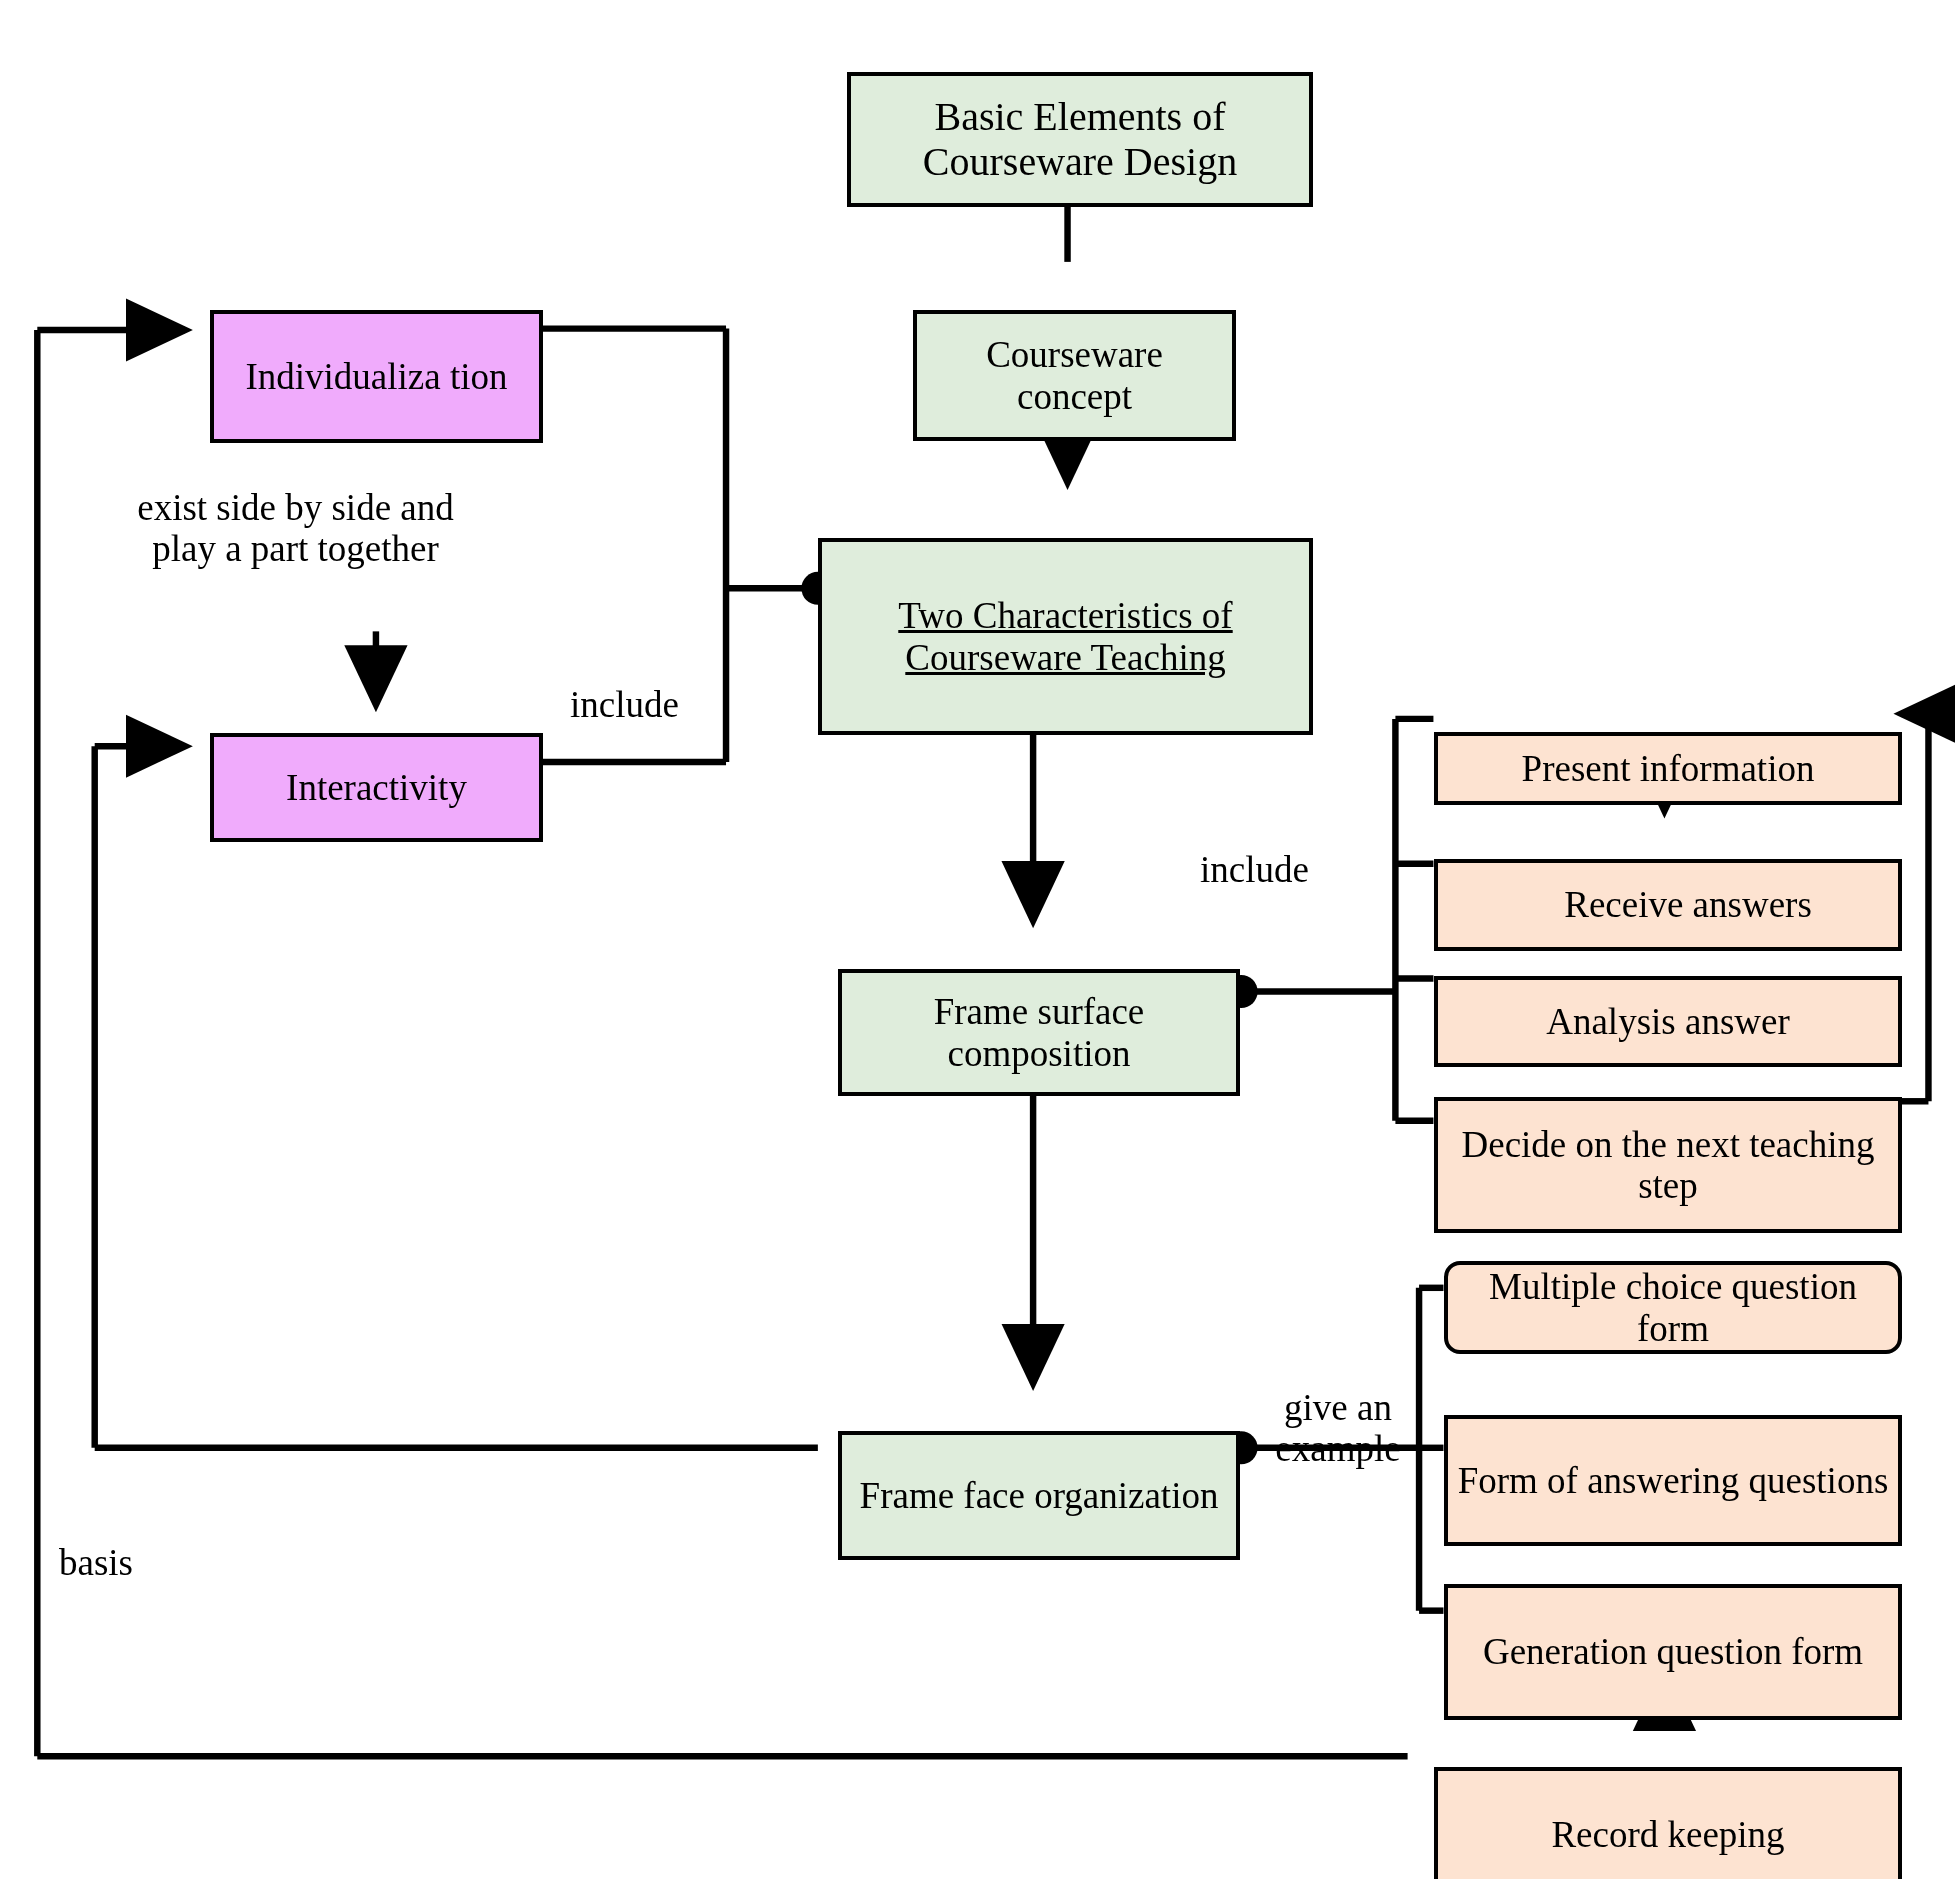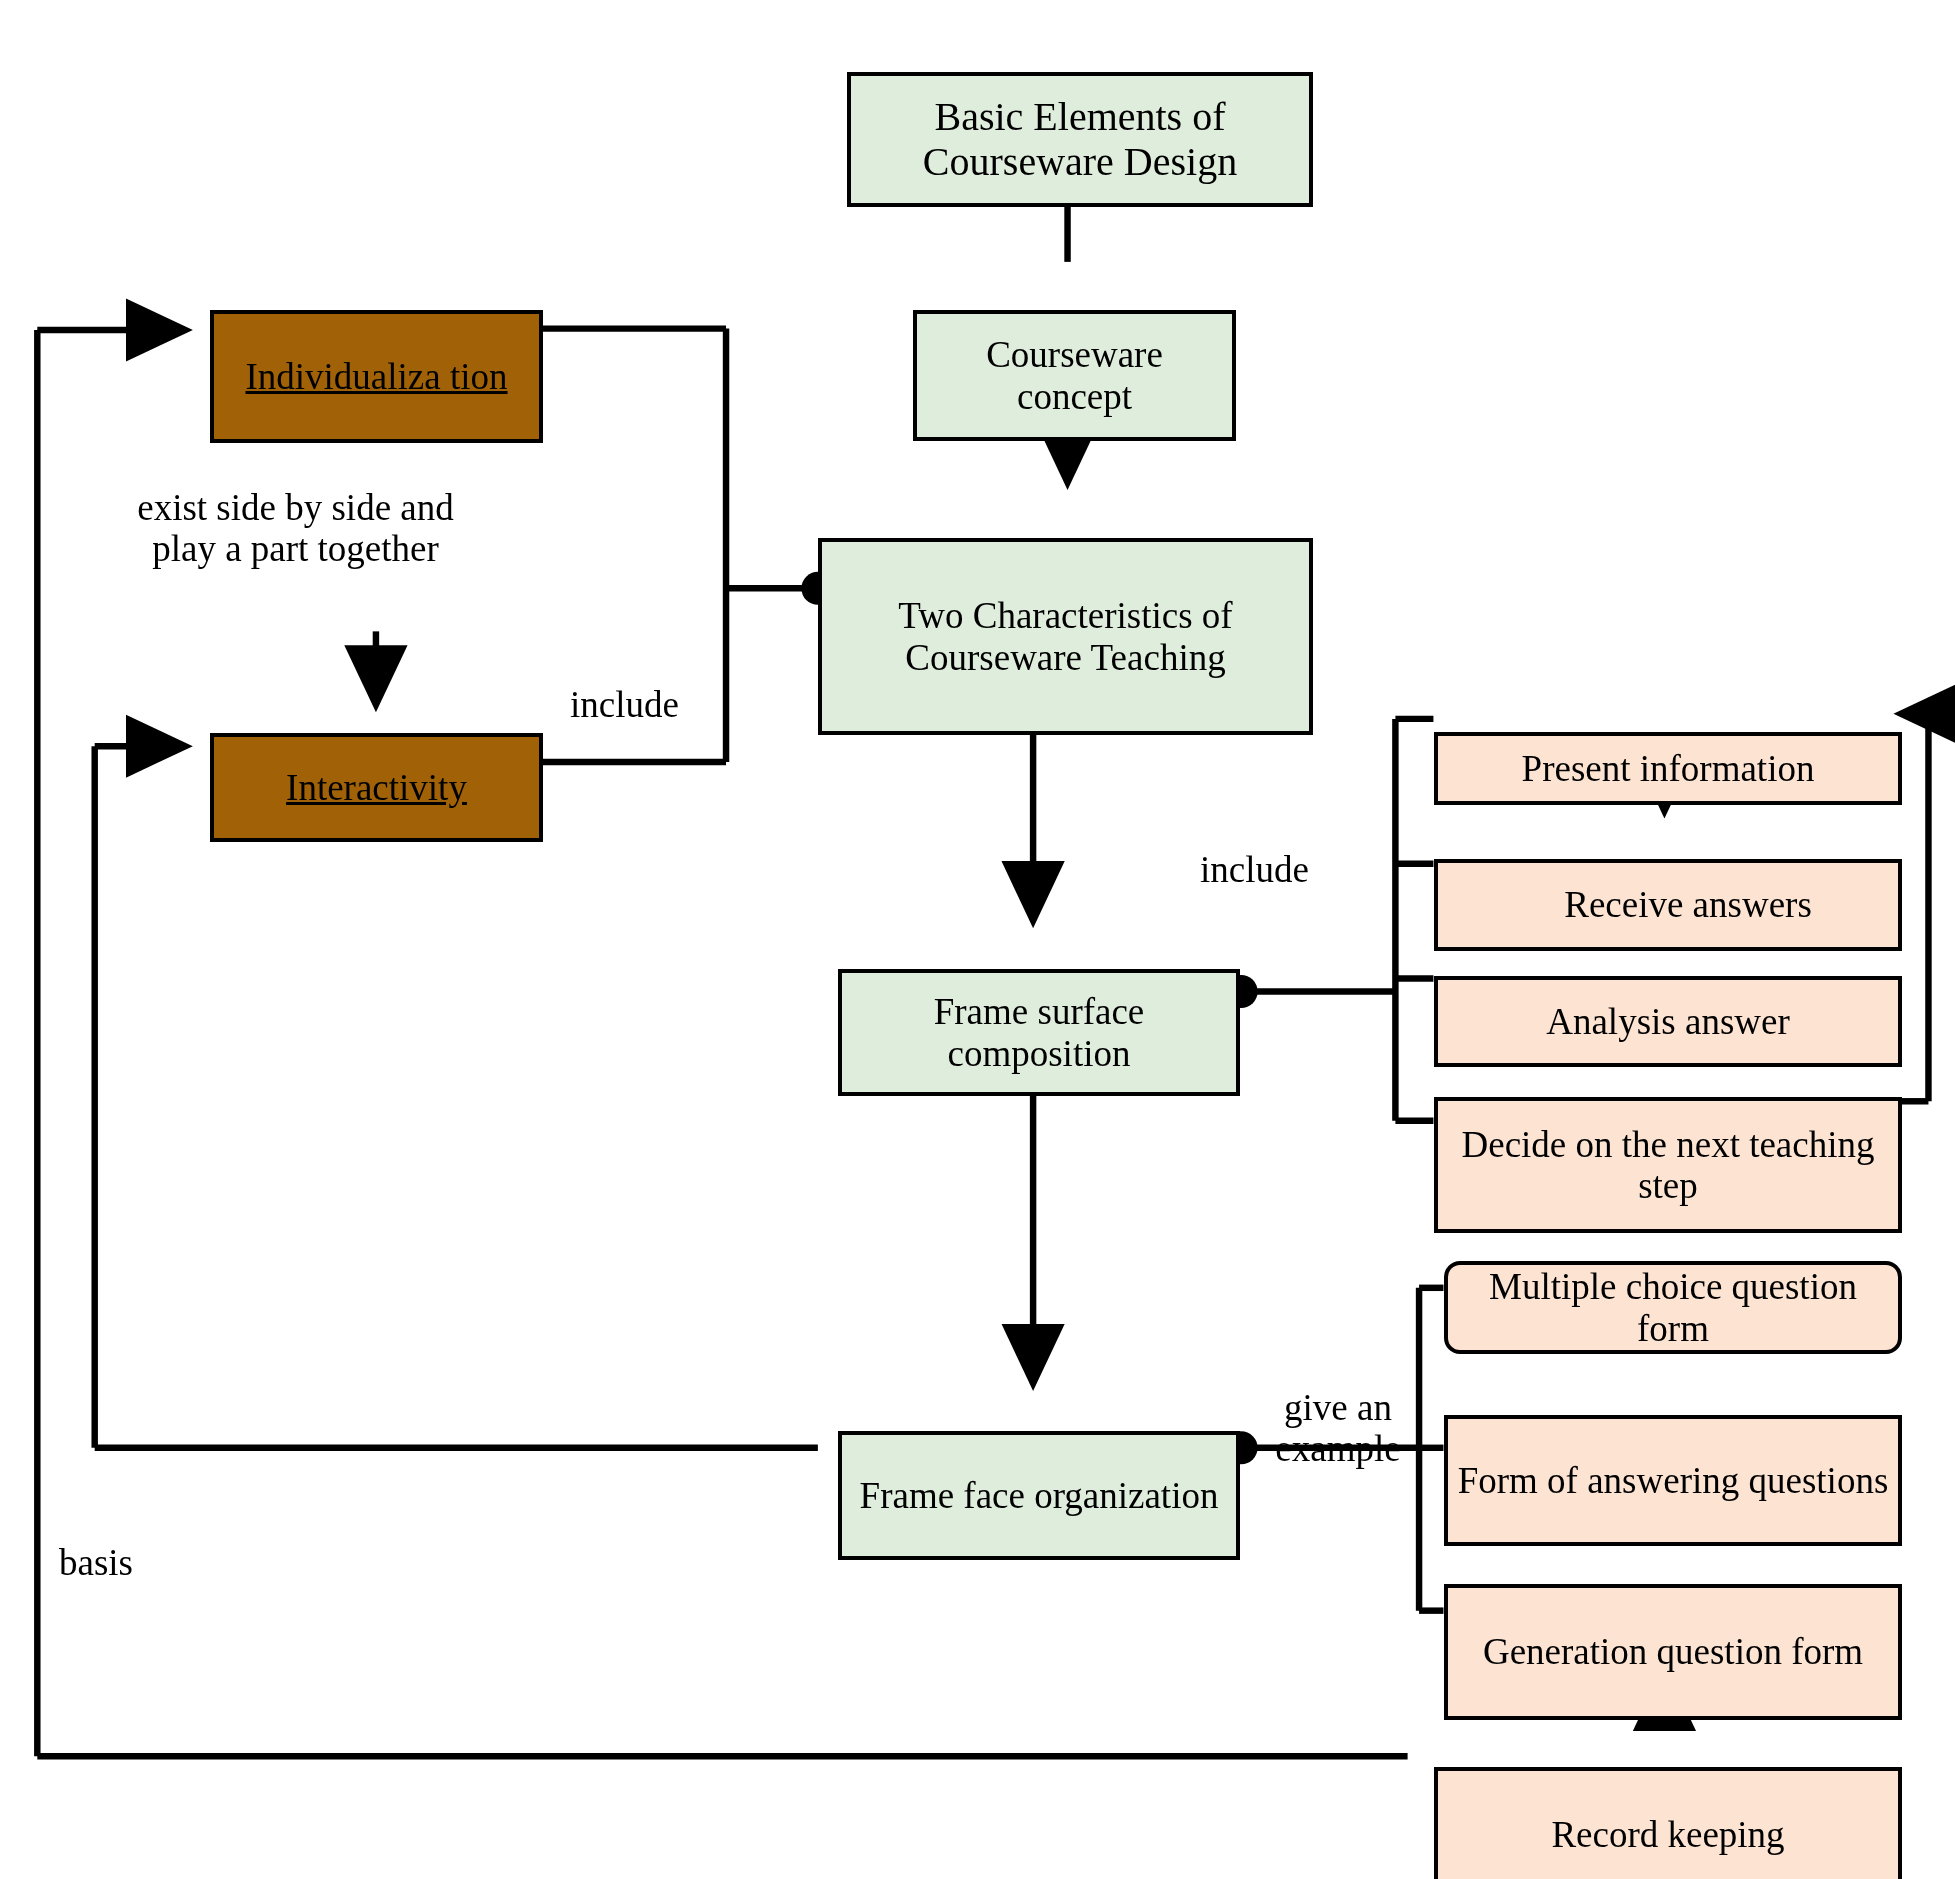--- a/index.html
+++ b/index.html
@@ -2,21 +2,21 @@
 <html style="font-size:11.5px"><head>
 <meta charset="utf-8">
 <style>
   html,body{margin:0;padding:0;background:#ffffff;}
   body{font-family:"Liberation Serif","DejaVu Serif",serif;}
   #stage{position:relative;width:1955px;height:1879px;background:#fff;overflow:hidden;}
   svg.wires{position:absolute;left:0;top:0;width:1955px;height:1879px;}
   .node{position:absolute;box-sizing:border-box;border:4.3px solid #000;display:flex;align-items:center;justify-content:center;text-align:center;line-height:1.12;color:#000;margin-top:48px;}
   .node span{display:block;padding:0 7.2px;}
   .green{background:#dfeddc;}
-  .blue{background:#a16207;text-decoration:underline;}
+  .blue{background:#f0abfc;}
   .orange{background:#fde3d1;}
   .edge-label{position:absolute;color:#000;text-align:left;line-height:1.1;white-space:pre-line;}
 </style>
 </head>
 <body>
 
 <div id="stage">
 
   <svg class="wires" viewBox="0 0 2725 2619">
     <defs>
@@ -81,21 +81,21 @@
   </svg>
 
   <div class="node green" style="left:847px;top:24.4px;width:466px;height:135px;font-size:40px;">
     <span>Basic Elements of Courseware Design</span>
   </div>
 
   <div class="node green" style="left:913px;top:262px;width:323px;height:131px;font-size:37px;">
     <span>Courseware concept</span>
   </div>
 
-  <div class="node green" style="left:818px;top:490px;width:495px;height:197px;font-size:37px;">
+  <div class="node green" style="left:818px;top:490px;width:495px;height:197px;font-size:37px;text-decoration:underline;">
     <span>Two Characteristics of Courseware Teaching</span>
   </div>
 
   <div class="node blue" style="left:210px;top:262px;width:333px;height:133px;font-size:37px;">
     <span>Individualiza tion</span>
   </div>
 
   <div class="node blue" style="left:210px;top:685px;width:333px;height:109px;font-size:37px;">
     <span>Interactivity</span>
   </div>

